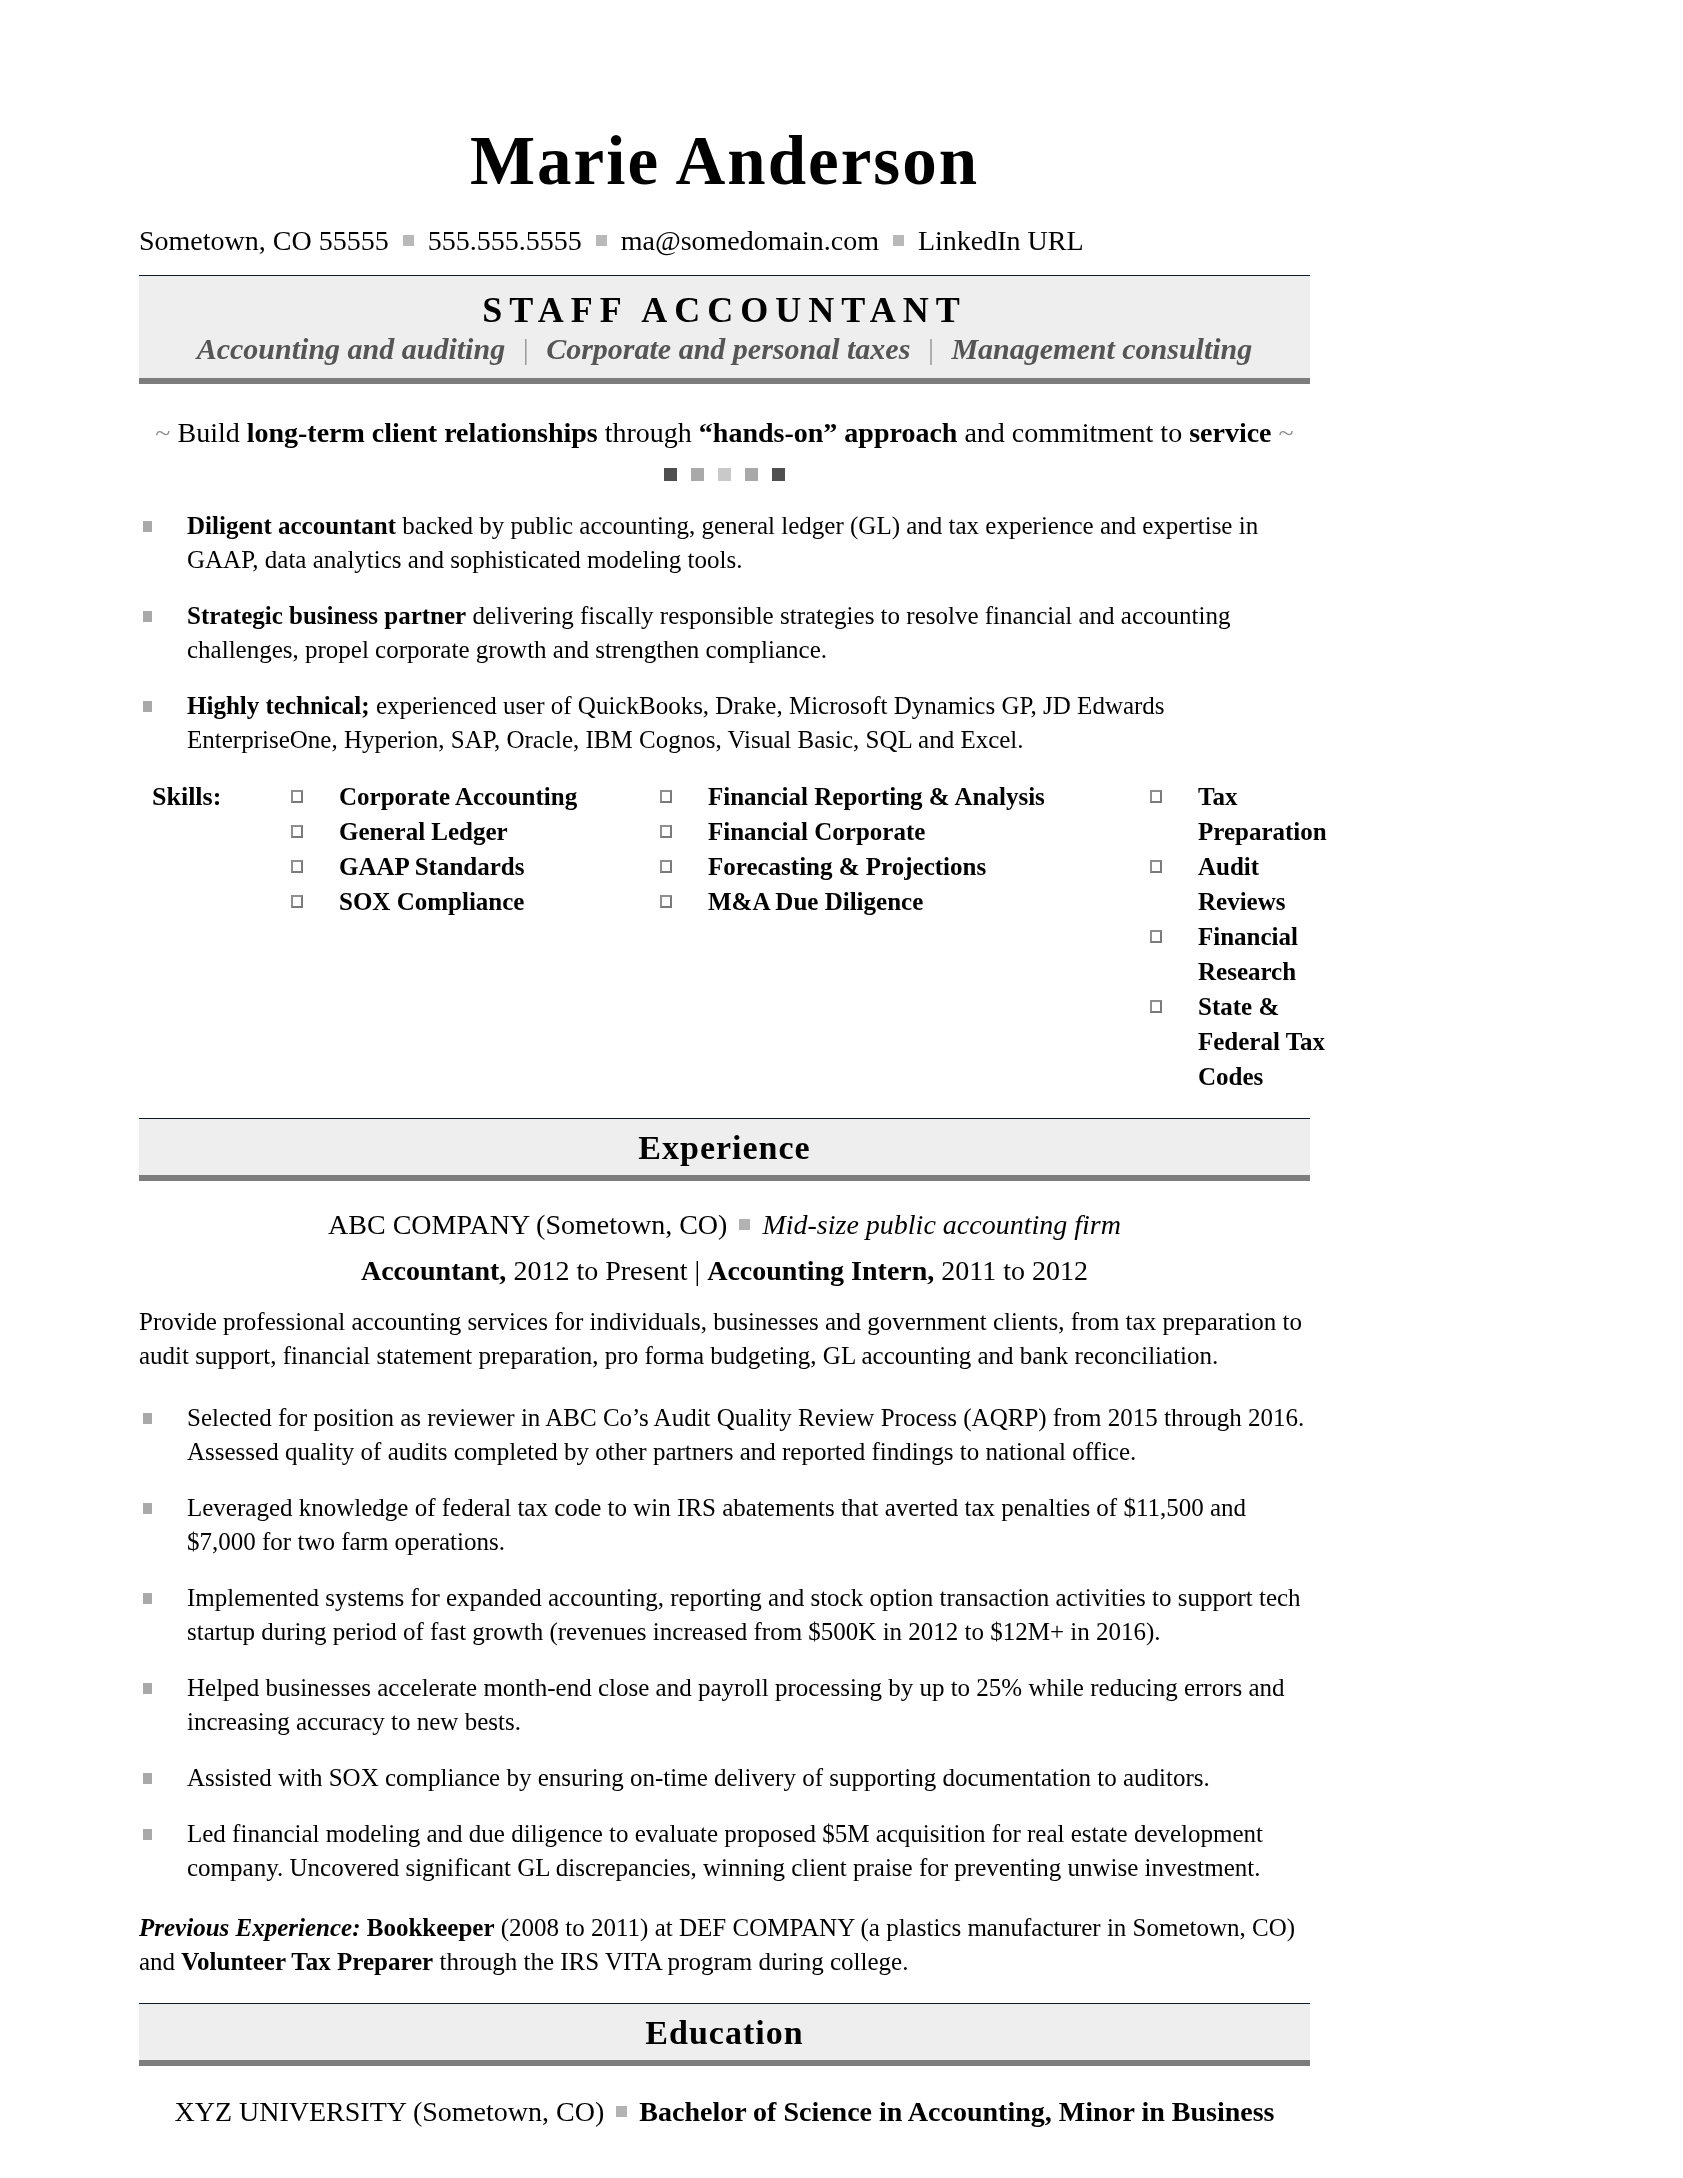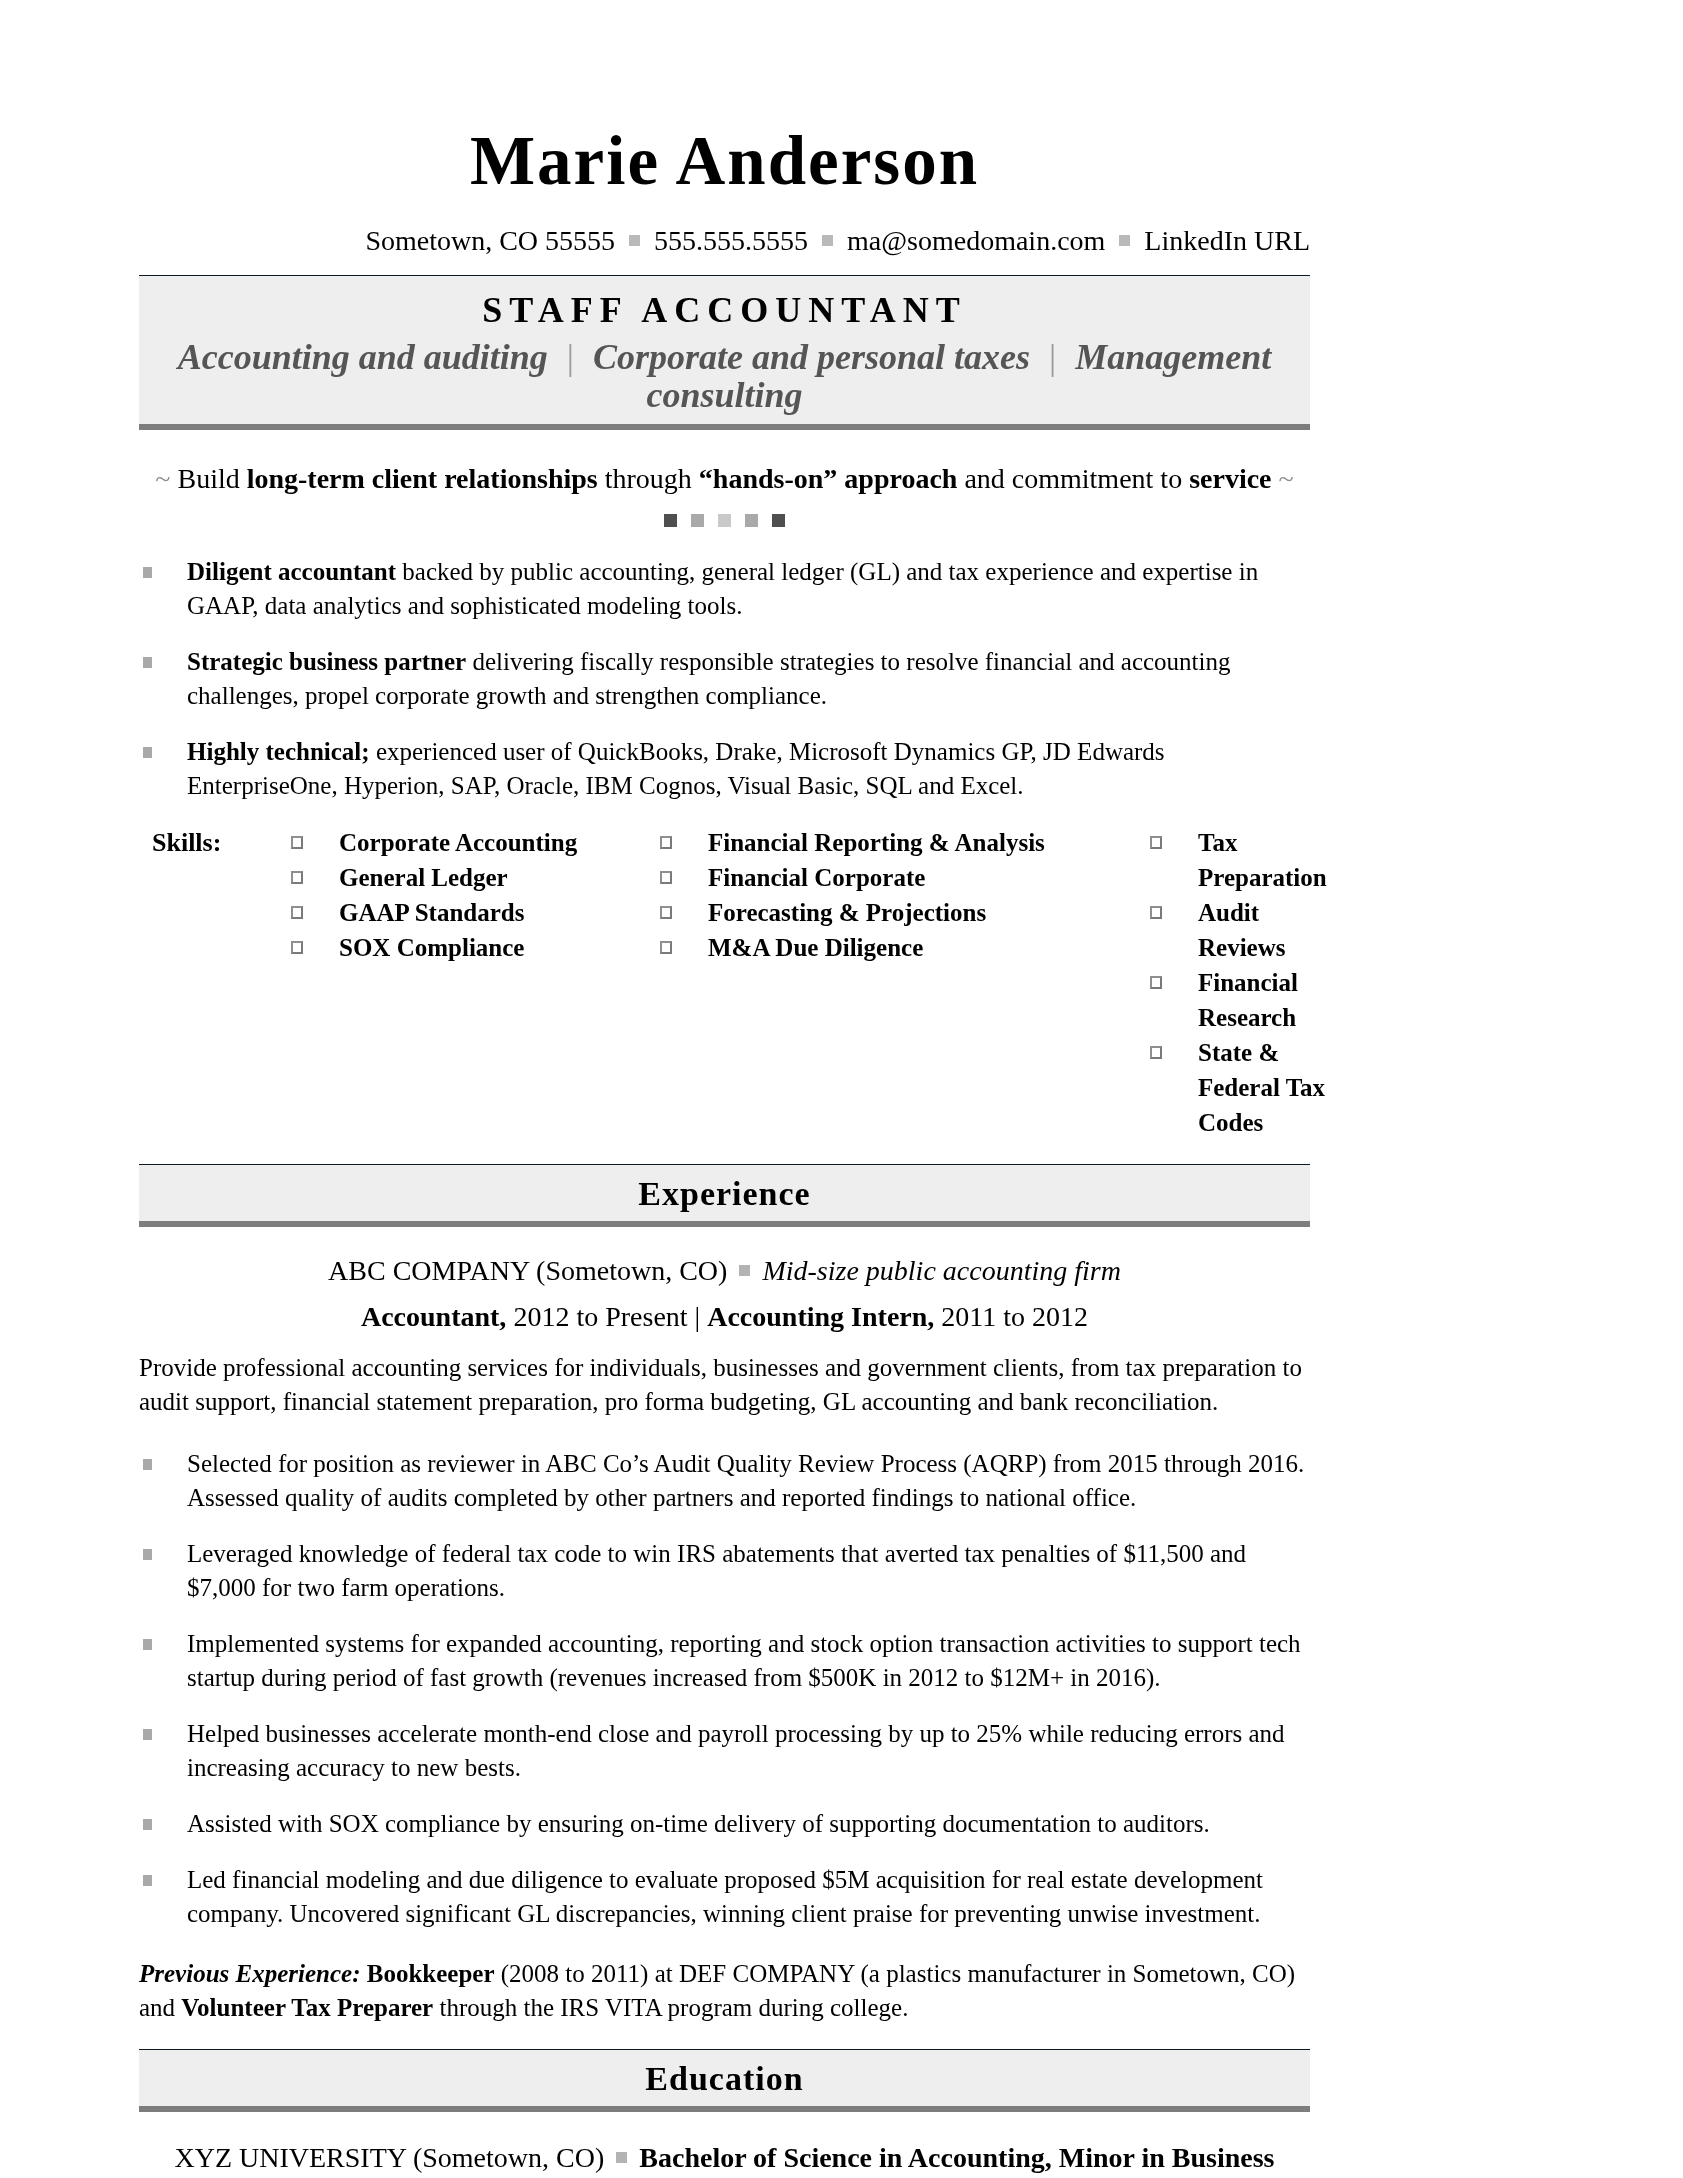--- a/index.html
+++ b/index.html
@@ -8,39 +8,39 @@
     padding:123px 139px 0 139px;
     font-family:"Liberation Serif","DejaVu Serif",serif;
     color:#000;overflow:hidden;background:#ffffff;
   }
   
   .name{
     margin:0;text-align:center;font-size:69px;line-height:76px;
     font-weight:bold;letter-spacing:2px;
   }
   .contact{
-    margin-top:24px;text-align:right;font-size:28px;line-height:36px;
+    margin-top:24px;text-align:left;font-size:28px;line-height:36px;
   }
   .contact .sep{
     display:inline-block;width:11px;height:11px;background:#b9b9b9;
     margin:0 14px;vertical-align:middle;position:relative;top:-3px;
   }
   
   .banner{
     border-top:1px solid #0f172a;border-bottom:6px solid #7d7d7d;
     background:#efeeee;text-align:center;
   }
   .banner.main{margin-top:16px;padding:14px 0 10px 0;}
   .banner.section{padding:9px 0 7px 0;}
   .banner-title{
     font-size:36px;line-height:40px;font-weight:bold;letter-spacing:7px;
   }
   .banner.section .banner-title{font-size:34px;line-height:40px;letter-spacing:1px;}
   .specialties{
-    margin-top:8px;font-size:36px;line-height:38px;font-weight:bold;
+    margin-top:0;font-size:30px;line-height:38px;font-weight:bold;
     font-style:italic;color:#555555;
   }
   .specialties .bar{color:#9a9a9a;font-weight:normal;font-style:normal;padding:0 10px;}
   
   .tagline{margin:30px 0 0 0;text-align:center;font-size:28px;line-height:38px;}
   .tagline .seg-bold{font-weight:bold;}
   .tagline .seg-dim{color:#8f8f8f;}
   
   .decor{margin-top:16px;display:flex;justify-content:center;gap:14px;}
   .decor span{width:13px;height:13px;display:inline-block;}

